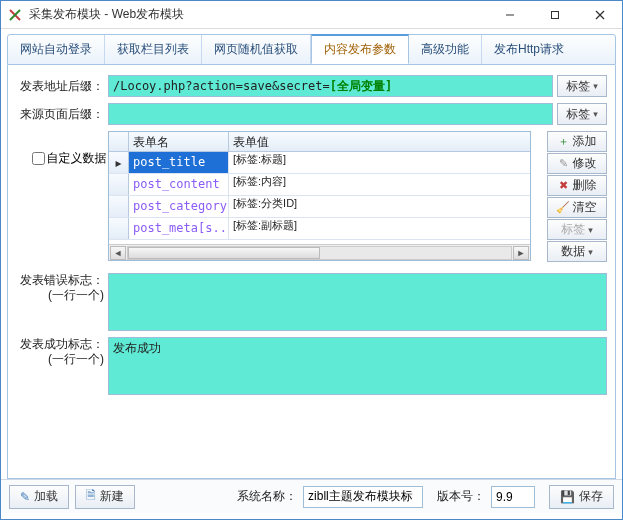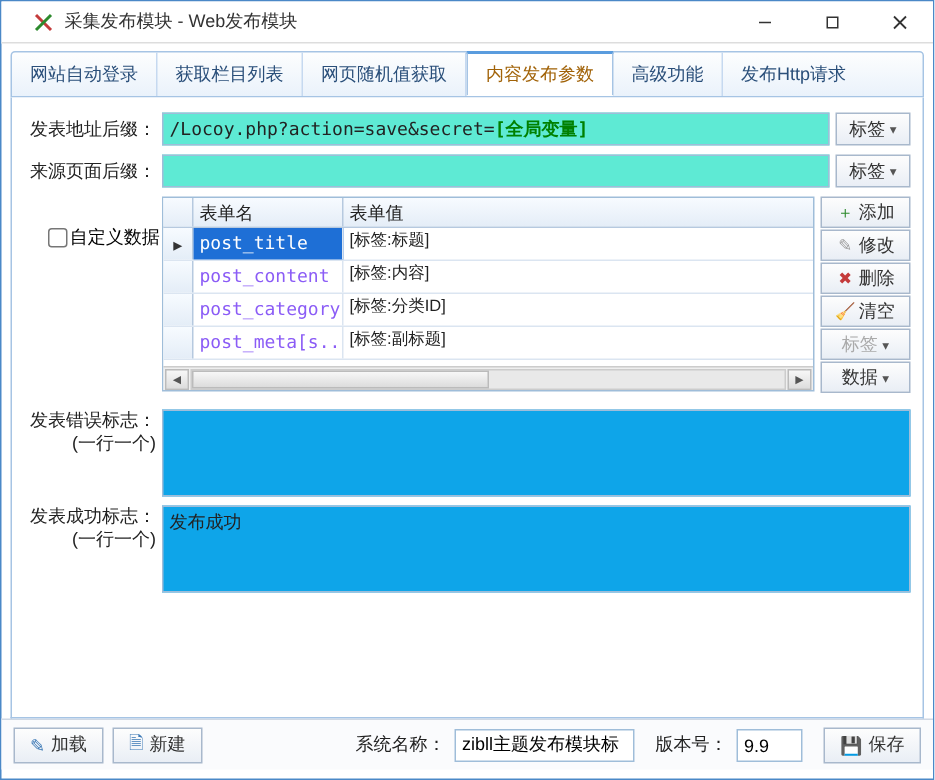--- a/index.html
+++ b/index.html
@@ -1,20 +1,20 @@
 <!DOCTYPE html>
 <html><head>
 <meta charset="utf-8">
 <style>
   * { box-sizing: border-box; }
   html, body { margin: 0; padding: 0; font-family: "Microsoft YaHei", "SimSun", Arial, sans-serif; font-size: 12px; background: #fff; }
   .window { width: 623px; height: 520px; border: 1px solid #4a88c7; display: flex; flex-direction: column; background: #fff; position: relative; }
 
   
-  .titlebar { height: 28px; background: #fff; display: flex; align-items: center; padding: 0 0 0 20px; border-bottom: 1px solid #ddd; }
+  .titlebar { height: 28px; background: #fff; display: flex; align-items: center; padding: 0 0 0 6px; border-bottom: 1px solid #ddd; }
   .titlebar .app-icon { width: 16px; height: 16px; margin-right: 6px; display: inline-flex; align-items: center; justify-content: center; }
   .titlebar .title-text { flex: 1; color: #333; }
   .titlebar .win-btns { display: flex; height: 100%; }
   .titlebar .win-btn { width: 45px; height: 100%; display: flex; align-items: center; justify-content: center; color: #555; }
 
   
   .tabs-wrap { padding: 5px 6px 0 6px; }
   .tabs { display: flex; border: 1px solid #a6c4e4; border-radius: 3px 3px 0 0; background: linear-gradient(#fdfefe,#eaf2fb); }
   .tab { padding: 6px 12px 5px 12px; color: #2a4f7a; border-right: 1px solid #c6d9f0; cursor: default; white-space: nowrap; position: relative; }
   .tab:last-child { border-right: none; }
@@ -28,21 +28,21 @@
   .text-field { flex: 1; height: 22px; border: 1px solid #9fbdd9; padding: 2px 4px; font-size: 12px; background: #5eead4; color: #222; }
   .text-field.green-tag { color: #008000; font-family: "SimSun", monospace; font-weight: bold; }
   .text-field.green-tag .pre { color: #222; font-weight: normal; }
   .drop-btn { width: 50px; height: 22px; margin-left: 4px; border: 1px solid #a8b8cc; background: linear-gradient(#fdfdfd,#e9eef5); font-size: 12px; color: #333; display: flex; align-items: center; justify-content: center; }
   .drop-btn .caret { margin-left: 3px; font-size: 9px; color: #555; }
 
   .checkbox-row { margin-top: 4px; }
   .chk { width: 13px; height: 13px; vertical-align: middle; margin-right: 2px; }
 
   
-  .grid-area { display: flex; gap: 4px; margin-left: 92px; margin-bottom: 10px; }
+  .grid-area { display: flex; gap: 16px; margin-left: 92px; margin-bottom: 10px; }
   .grid-box { flex: 1; border: 1px solid #9fbdd9; height: 130px; display: flex; flex-direction: column; }
   .grid-header { display: flex; background: linear-gradient(#f7fbff,#e4edf7); border-bottom: 1px solid #b6c9df; height: 20px; }
   .gh-cell { border-right: 1px solid #b6c9df; padding: 2px 4px; font-size: 12px; color: #222; overflow: hidden; }
   .gh-sel { width: 20px; background: linear-gradient(#f7fbff,#e4edf7); border-right: 1px solid #b6c9df; }
   .gh-name { width: 100px; }
   .gh-val { flex: 1; border-right: none; }
 
   .grid-body { flex: 1; overflow: hidden; background: #fff; position: relative; }
   .grid-row { display: flex; height: 22px; border-bottom: 1px solid #dbe5f1; align-items: stretch; }
   .gr-sel { width: 20px; background: linear-gradient(#f7fbff,#e4edf7); border-right: 1px solid #b6c9df; display: flex; align-items: center; justify-content: center; }
@@ -55,21 +55,21 @@
   .h-track { flex: 1; height: 14px; background: #e9e9e9; border: 1px solid #ccc; position: relative; }
   .h-thumb { position: absolute; left: 0; top: 0; height: 100%; width: 50%; background: linear-gradient(#f7f7f7,#dcdcdc); border: 1px solid #bbb; }
 
   .side-btns { width: 60px; display: flex; flex-direction: column; }
   .side-btn { height: 21px; border: 1px solid #a8b8cc; background: linear-gradient(#fdfdfd,#e9eef5); font-size: 12px; display: flex; align-items: center; justify-content: center; margin-bottom: 1px; color: #333; }
   .side-btn .ic { width: 12px; display: inline-flex; justify-content: center; margin-right: 3px; font-size: 11px; }
   .side-btn.disabled { color: #aaa; }
   .side-btn .caret { margin-left: 3px; font-size: 9px; color: #555; }
 
   
-  .ta { width: 100%; height: 60px; border: 1px solid #9fbdd9; padding: 2px 4px; font-size: 12px; font-family: inherit; resize: none; background: #0ea5e9; color: #222; }
+  .ta { width: 100%; height: 60px; border: 1px solid #9fbdd9; padding: 2px 4px; font-size: 12px; font-family: inherit; resize: none; background: #5eead4; color: #222; }
   .ta.tall { height: 58px; }
   .lbl2 { width: 92px; text-align: right; padding-right: 4px; color: #222; line-height: 15px; }
 
   
   .bottom { height: 34px; border-top: 1px solid #cfd8e4; display: flex; align-items: center; padding: 0 8px; gap: 6px; background: #fafbfd; }
   .btn { height: 24px; border: 1px solid #a8b8cc; background: linear-gradient(#fdfdfd,#e9eef5); padding: 0 10px; display: flex; align-items: center; font-size: 12px; color: #333; }
   .btn .ic { margin-right: 4px; color: #3b78b5; font-size: 12px; }
   .bottom .spacer { flex: 1; }
   .small-input { height: 22px; width: 120px; border: 1px solid #9fbdd9; padding: 2px 4px; font-size: 12px; }
   .small-input.tiny { width: 44px; }

